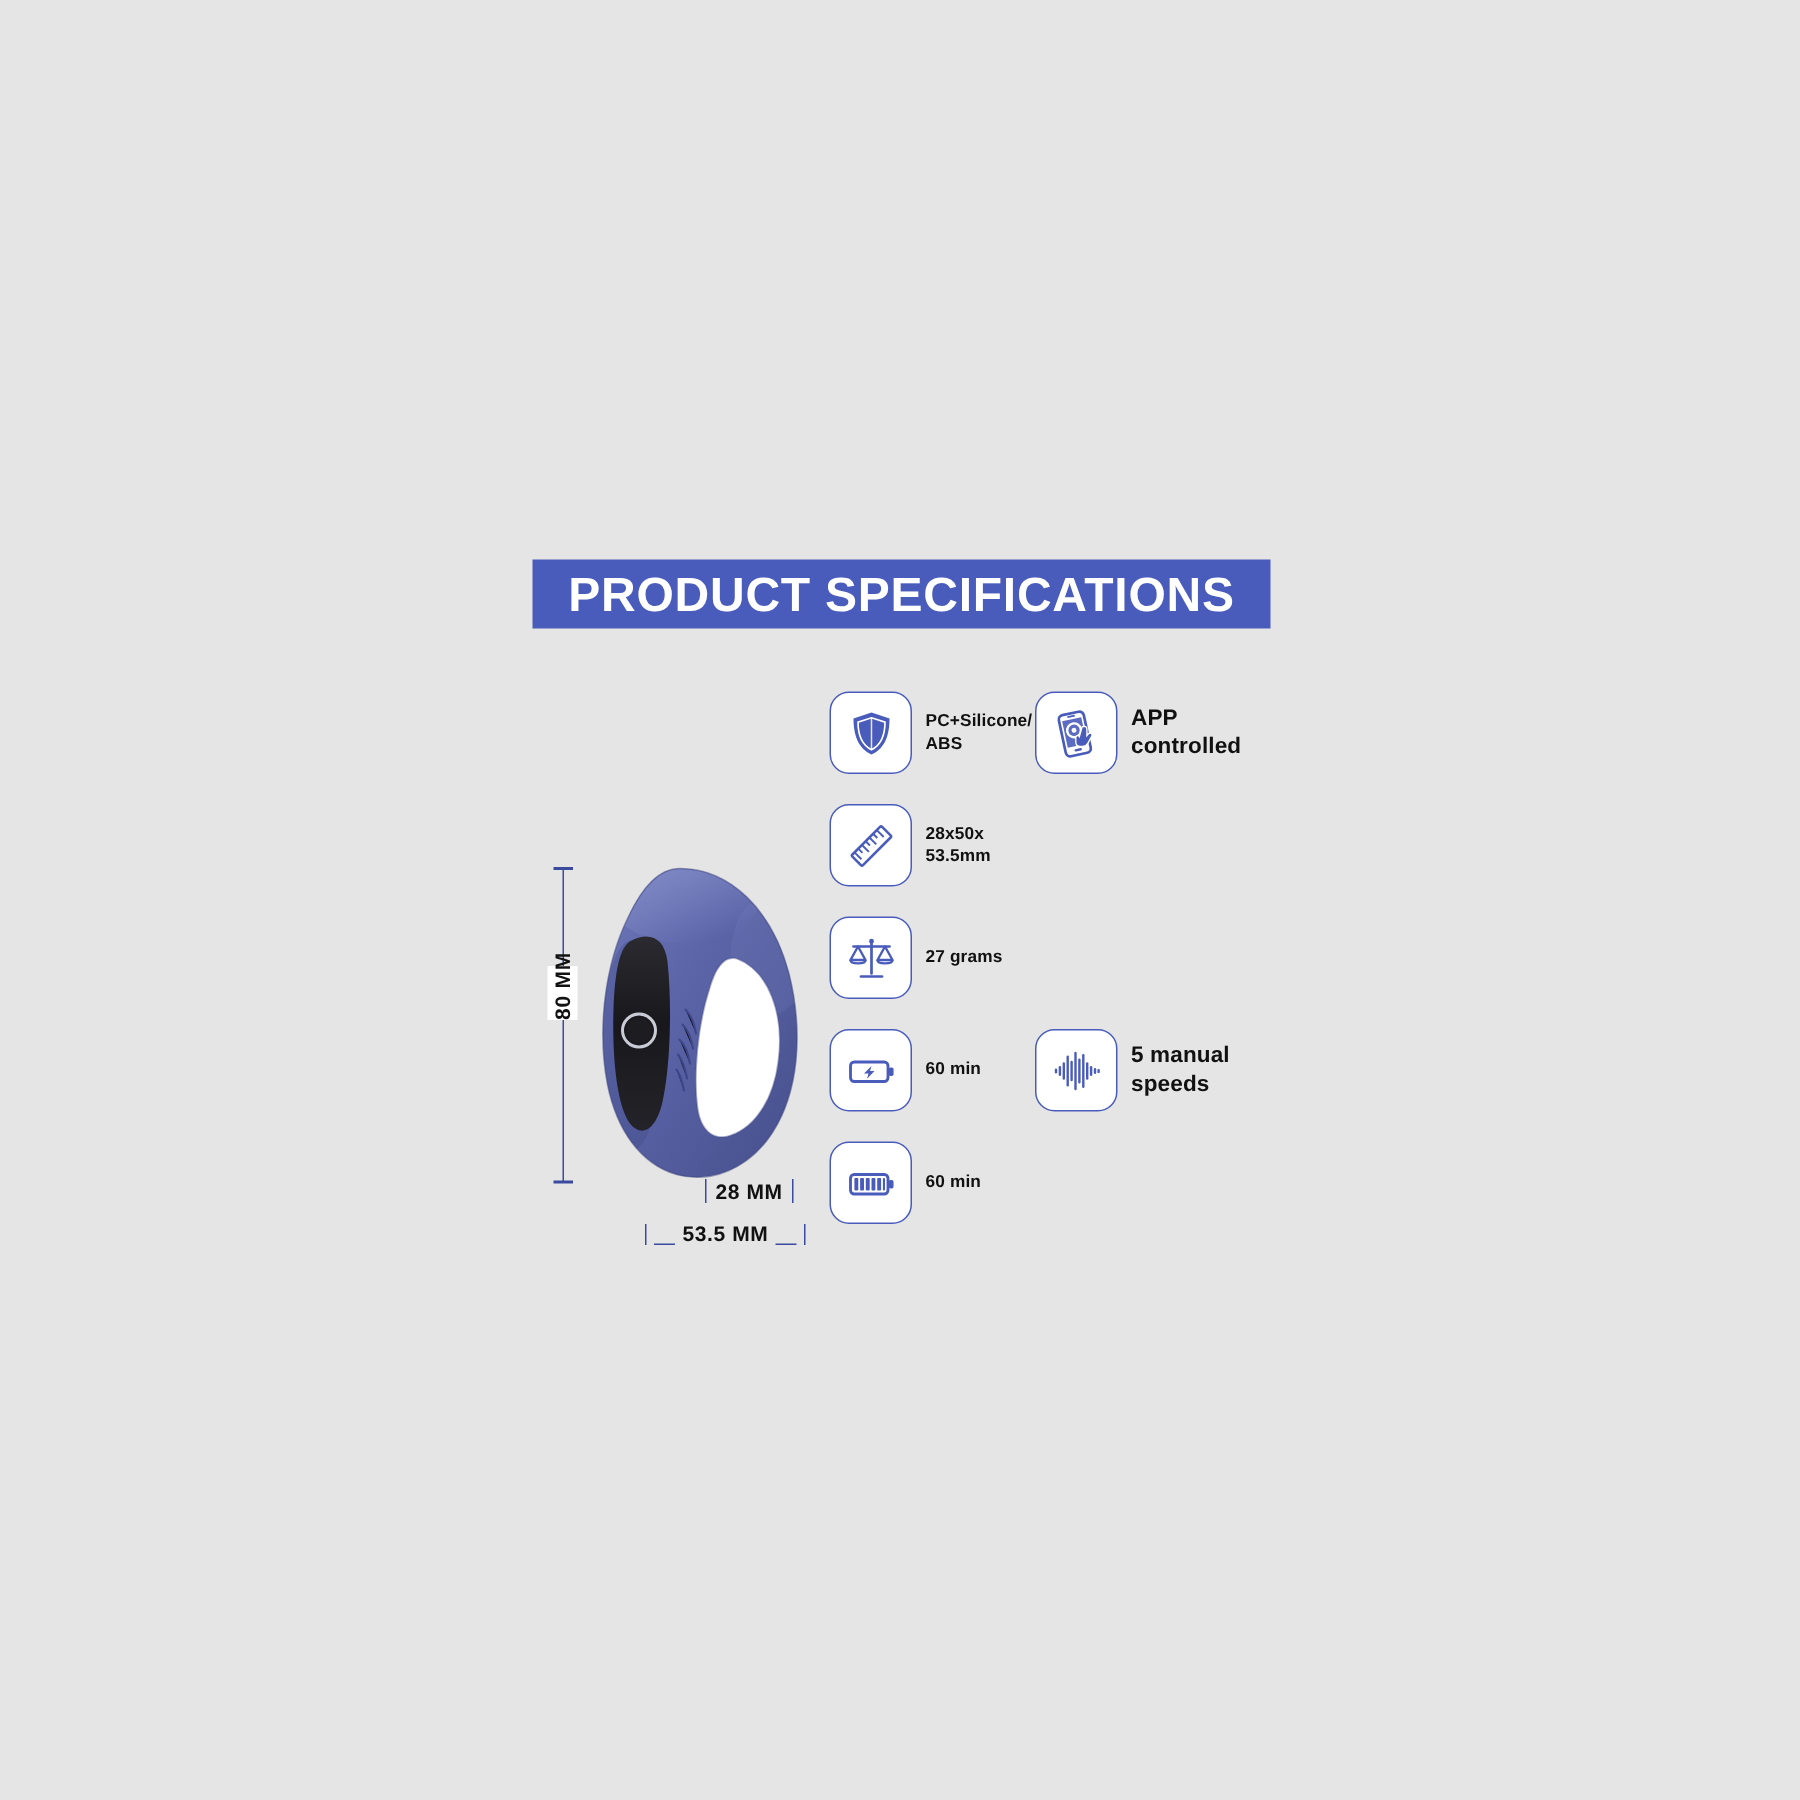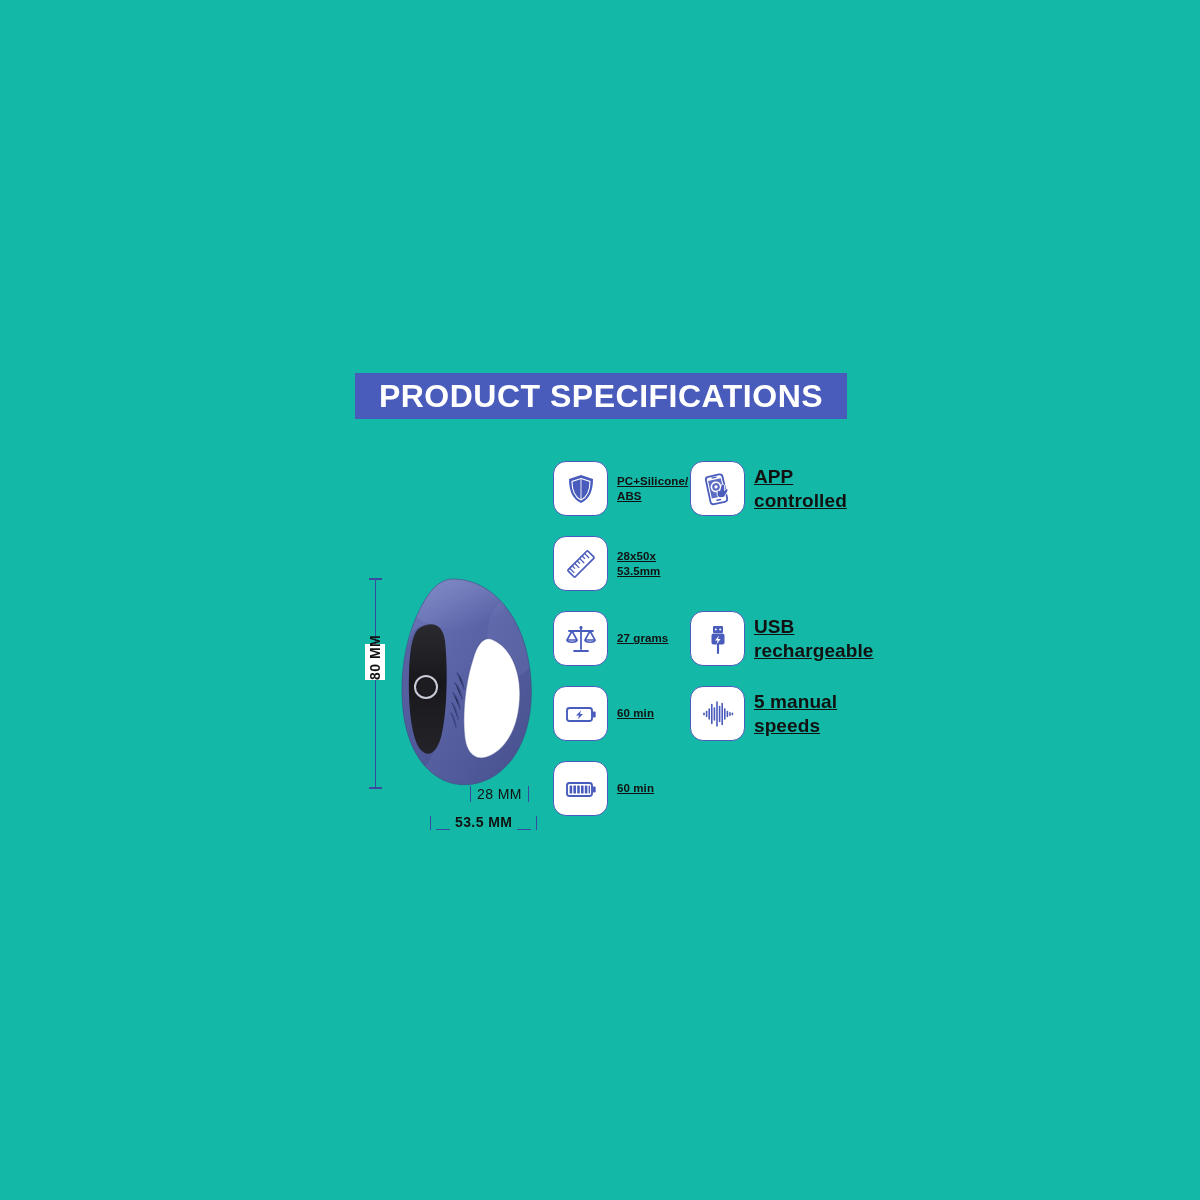--- a/index.html
+++ b/index.html
@@ -12,21 +12,21 @@
     height: 1200px;
     font-family: "Liberation Sans", sans-serif;
     position: relative;
     overflow: hidden;
     -webkit-font-smoothing: antialiased;
   }
 
   .canvas {
     position: absolute;
     inset: 0;
-    background: #14b8a6;
+    background: #e5e5e5;
   }
 
   
   .title-banner {
     position: absolute;
     left: 355px;
     top: 373px;
     width: 492px;
     height: 46px;
     background: #4a5cbb;
@@ -107,21 +107,21 @@
     gap: 6px;
   }
   .dim-28-tick {
     width: 1px;
     height: 16px;
     background: #3a4a9f;
   }
   .dim-28-label {
     color: #111111;
     font-size: 14px;
-    font-weight: normal;
+    font-weight: bold;
     letter-spacing: 0.4px;
     white-space: nowrap;
   }
 
   
   .dim-535-wrap {
     position: absolute;
     left: 430px;
     top: 814px;
     display: flex;
@@ -178,28 +178,27 @@
     align-items: center;
     justify-content: center;
     box-sizing: border-box;
   }
   .icon-box svg { display: block; }
 
   .spec-label {
     color: #111111;
     line-height: 1.22;
     font-weight: bold;
-    text-decoration: underline;
   }
   .col-left .spec-label {
     font-size: 11.5px;
     letter-spacing: 0.1px;
   }
   .col-right .spec-label {
-    font-size: 19px;
+    font-size: 15px;
     letter-spacing: 0.1px;
   }
 </style>
 </head>
 <body>
 
 <div class="canvas">
 
   <div class="title-banner">
     <span class="title-text">PRODUCT SPECIFICATIONS</span>
@@ -348,33 +347,20 @@
               <circle cx="17" cy="5.5" r="1.6" fill="#4a5cbb" stroke="none"></circle>
             </g>
             <path d="M3 18 L8 9 L13 18 Z" fill="none" stroke="#4a5cbb" stroke-width="1.6" stroke-linejoin="round"></path>
             <path d="M3 18 C3 21 13 21 13 18" fill="none" stroke="#4a5cbb" stroke-width="1.6"></path>
             <path d="M21 18 L26 9 L31 18 Z" fill="none" stroke="#4a5cbb" stroke-width="1.6" stroke-linejoin="round"></path>
             <path d="M21 18 C21 21 31 21 31 18" fill="none" stroke="#4a5cbb" stroke-width="1.6"></path>
           </svg>
         </span>
         <span class="spec-label">27 grams</span>
       </div>
-      <div class="spec-cell col-right">
-        <span class="icon-box">
-          <svg width="34" height="34" viewBox="0 0 34 34">
-            <rect x="12" y="4" width="10" height="7" rx="1" fill="#4a5cbb"></rect>
-            <circle cx="14.8" cy="7.5" r="1" fill="#ffffff"></circle>
-            <circle cx="19.2" cy="7.5" r="1" fill="#ffffff"></circle>
-            <rect x="10.5" y="11.5" width="13" height="11" rx="2" fill="#4a5cbb"></rect>
-            <path d="M18 13.4 L14 18.4 L16.6 18.4 L15.6 22.2 L19.6 17 L17 17 Z" fill="#ffffff"></path>
-            <path d="M17 22.5 L17 31" stroke="#4a5cbb" stroke-width="2.1" stroke-linecap="round"></path>
-          </svg>
-        </span>
-        <span class="spec-label"><span>USB</span><br><span>rechargeable</span></span>
-      </div>
     </div>
 
     <div class="spec-row">
       <div class="spec-cell col-left">
         <span class="icon-box">
           <svg width="34" height="34" viewBox="0 0 34 34">
             <rect x="3" y="11" width="25" height="13" rx="2.5" fill="none" stroke="#4a5cbb" stroke-width="1.9"></rect>
             <rect x="28.5" y="14.6" width="3.2" height="5.8" rx="1.2" fill="#4a5cbb"></rect>
             <path d="M17 13.6 L12 18.6 L15 18.6 L14 22.2 L19 17 L16 17 Z" fill="#4a5cbb"></path>
           </svg>

